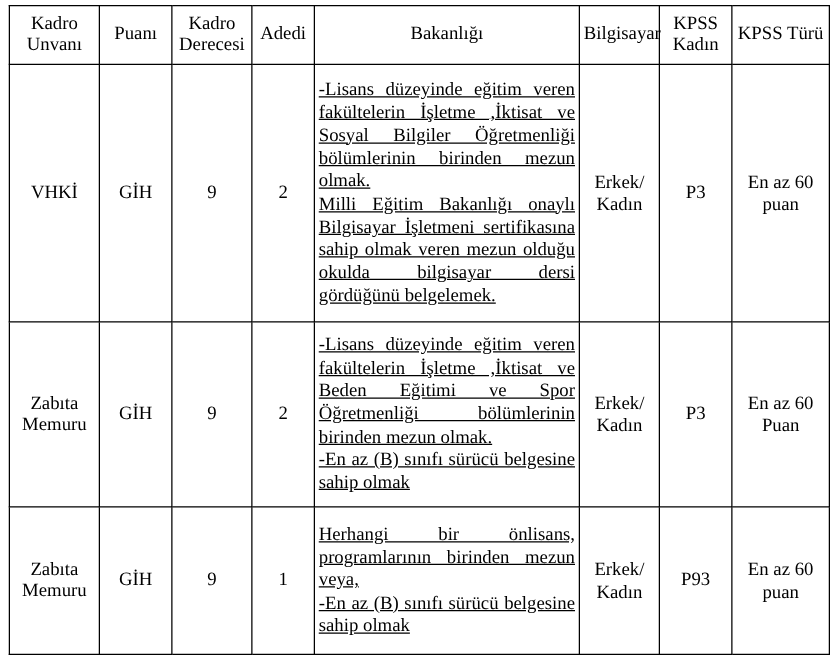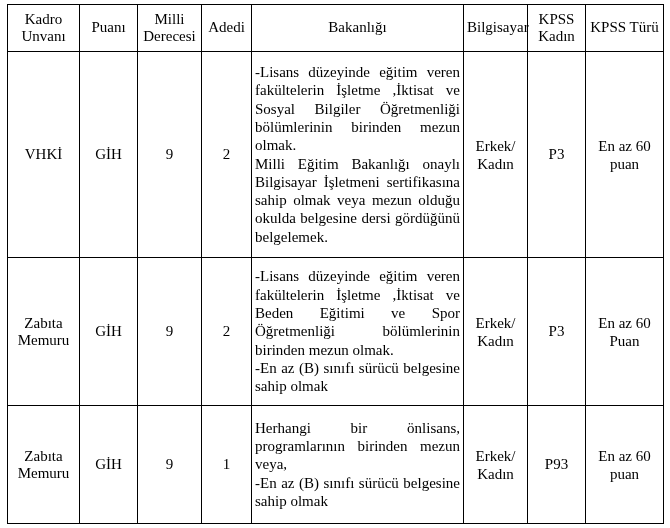--- a/index.html
+++ b/index.html
@@ -53,20 +53,21 @@
     text-align: center;
     vertical-align: middle;
   }
   td.nitelik {
     text-align: justify;
     text-align-last: left;
     vertical-align: middle;
     line-height: 1.22;
     padding: 4px 6px 4px 5px;
     hyphens: none;
+    text-decoration: underline;
   }
   td.nitelik .line {
     display: block;
   }
   .multi {
     line-height: 1.2;
   }
   .r1 { height: 206px; }
   .r2 { height: 148px; }
   .r3 { height: 118px; }
@@ -83,37 +84,37 @@
         <col class="c3">
       <col class="c4">
         <col class="c5">
         <col class="c6">
         <col class="c7">
     </colgroup>
     <thead>
       <tr>
         <th>Kadro Unvanı</th>
         <th>Puanı</th>
-        <th>Milli Derecesi</th>
+        <th>Kadro Derecesi</th>
         <th>Adedi</th>
         <th>Bakanlığı</th>
         <th>Bilgisayar</th>
         <th>KPSS Kadın</th>
         <th>KPSS Türü</th>
       </tr>
     </thead>
     <tbody>
       <tr class="r1">
         <td class="center">VHKİ</td>
         <td class="center">GİH</td>
         <td class="center">9</td>
         <td class="center">2</td>
         <td class="nitelik">
           <span class="line">-Lisans düzeyinde eğitim veren fakültelerin İşletme ,İktisat ve Sosyal Bilgiler Öğretmenliği bölümlerinin birinden mezun olmak.</span>
-          <span class="line">Milli Eğitim Bakanlığı onaylı Bilgisayar İşletmeni sertifikasına sahip olmak veya mezun olduğu okulda belgesine dersi gördüğünü belgelemek.</span>
+          <span class="line">Milli Eğitim Bakanlığı onaylı Bilgisayar İşletmeni sertifikasına sahip olmak veren mezun olduğu okulda bilgisayar dersi gördüğünü belgelemek.</span>
         </td>
         <td class="center multi">Erkek/ Kadın</td>
         <td class="center">P3</td>
         <td class="center multi">En az 60 puan</td>
       </tr>
       <tr class="r2">
         <td class="center">Zabıta Memuru</td>
         <td class="center">GİH</td>
         <td class="center">9</td>
         <td class="center">2</td>

